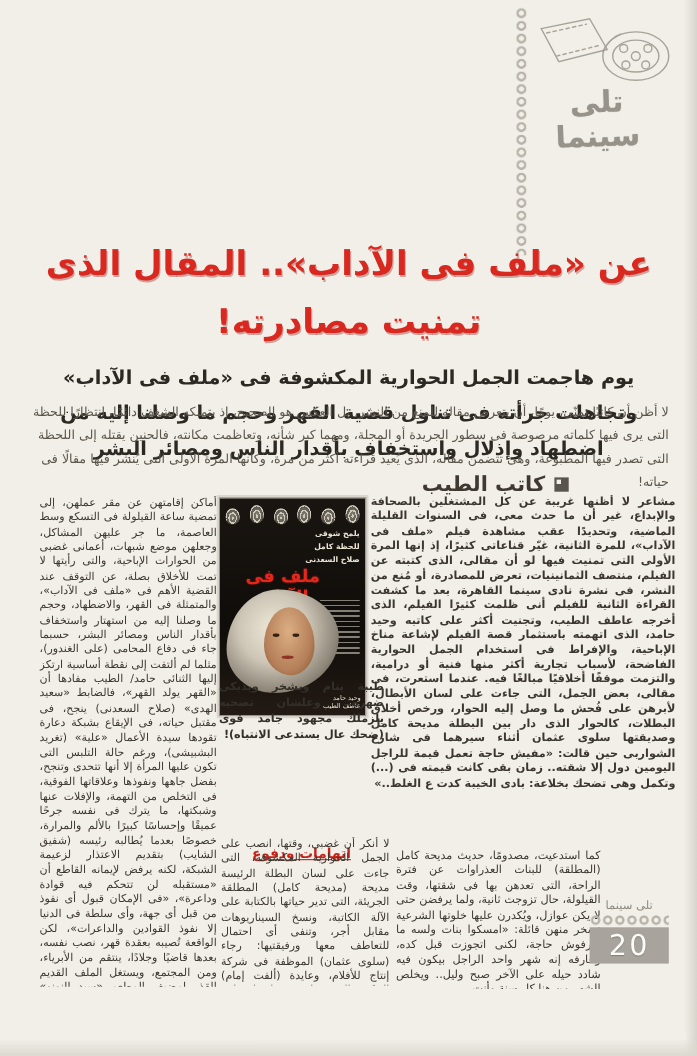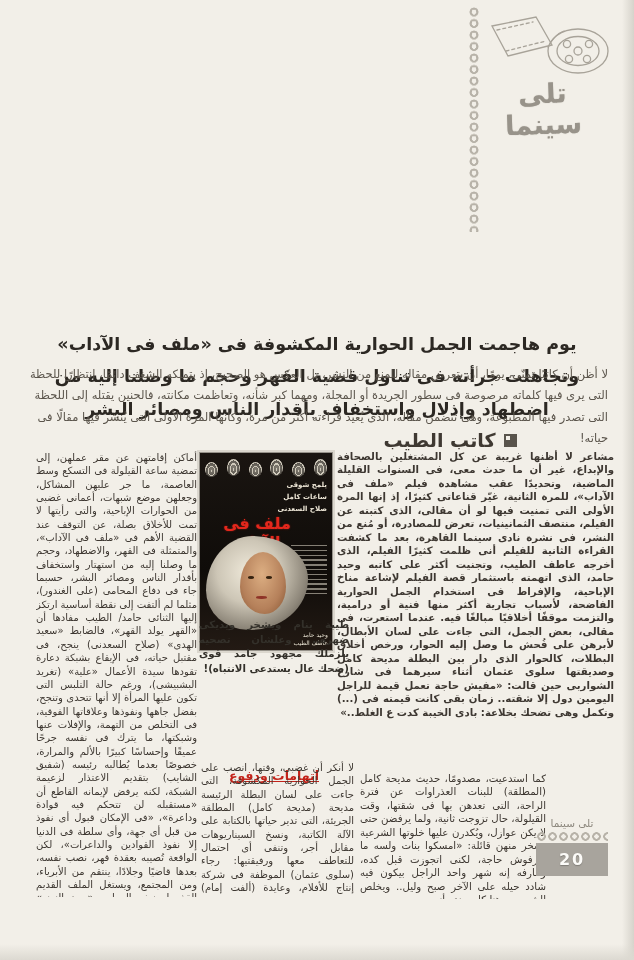--- a/index.html
+++ b/index.html
@@ -80,21 +80,21 @@
   .p-bottom { position:absolute; bottom:2px; right:4px; text-align:right;
     font-size:6px; color:#e8e2d2; line-height:1.45; }
 
   
   .footer { left:536px; top:817px; width:72px; }
   .f-label { font-size:10.5px; color:#8d887e; text-align:center; }
   .chain-h { height:11px; margin:2px 0 1px;
     background-image:radial-gradient(circle at 5.5px 5.5px, rgba(0,0,0,0) 2px, #b7b2a8 2.4px, #b7b2a8 4px, rgba(0,0,0,0) 4.6px);
     background-size:11px 11px; background-repeat:repeat-x; }
   .f-box { height:33px; background:#a8a49d; display:flex; align-items:center;
-    justify-content:center; color:#fcfbf8; font-size:16px; font-weight:bold;
+    justify-content:center; color:#fcfbf8; font-size:26px; font-weight:normal;
     letter-spacing:2px; text-shadow:0 1px 1px rgba(90,88,84,.5); }
 </style>
 </head>
 <body>
 
 <div id="page">
 
   <div class="abs chain-v"></div>
   <div class="abs reel">
     <svg width="128" height="64" viewBox="0 0 128 64">
@@ -108,20 +108,21 @@
         <circle cx="81" cy="30" r="3.6"></circle>
         <circle cx="103" cy="30" r="3.6"></circle>
         <circle cx="83" cy="45" r="3.6"></circle>
         <circle cx="101" cy="45" r="3.6"></circle>
         <path d="M62 33 Q69 20 78 17"></path>
       </g>
     </svg>
   </div>
   <div class="abs logo-text">تلى سينما</div>
 
+  <h1 class="abs headline">عن «ملف فى الآداب».. المقال الذى تمنيت مصادرته!</h1>
   <h2 class="abs subheadline">يوم هاجمت الجمل الحوارية المكشوفة فى «ملف فى الآداب» وتجاهلت جرأته فى تناول قضية القهر وحجم ما وصلنا إليه من اضطهاد وإذلال واستخفاف بأقدار الناس ومصائر البشر</h2>
   <p class="abs lead">لا أظن أن كاتبًا تمنّى، يومًا، أن يتعرض مقاله للمنع من النشر، بل العكس هو الصحيح، إذ يتملكه الشغف دائمًا، انتظارًا للحظة التى يرى فيها كلماته مرصوصة فى سطور الجريدة أو المجلة، ومهما كبر شأنه، وتعاظمت مكانته، فالحنين يقتله إلى اللحظة التى تصدر فيها المطبوعة، وهى تتضمن مقاله، الذى يُعيد قراءته أكثر من مرة، وكأنها المرة الأولى التى يُنشر فيها مقالًا فى حياته!</p>
 
   <div class="abs byline">
     <span class="byline-sq"></span>
     <span>كاتب الطيب</span>
   </div>
 
   <div class="abs bodytxt col-left">أماكن إقامتهن عن مقر عملهن، إلى تمضية ساعة القيلولة فى التسكع وسط العاصمة، ما جر عليهن المشاكل، وجعلهن موضع شبهات، أعمانى غضبى من الحوارات الإباحية، والتى رأيتها لا تمت للأخلاق بصلة، عن التوقف عند القضية الأهم فى «ملف فى الآداب»، والمتمثلة فى القهر، والاضطهاد، وحجم ما وصلنا إليه من استهتار واستخفاف بأقدار الناس ومصائر البشر، حسبما جاء فى دفاع المحامى (على الغندور)، مثلما لم ألتفت إلى نقطة أساسية ارتكز إليها الثنائى حامد/ الطيب مفادها أن «القهر يولد القهر»، فالضابط «سعيد الهدى» (صلاح السعدنى) ينجح، فى مقتبل حياته، فى الإيقاع بشبكة دعارة تقودها سيدة الأعمال «علية» (تغريد البشبيشى)، ورغم حالة التلبس التى تكون عليها المرأة إلا أنها تتحدى وتنجح، بفضل جاهها ونفوذها وعلاقاتها الفوقية، فى التخلص من التهمة، والإفلات عنها وشبكتها، ما يترك فى نفسه جرحًا عميقًا وإحساسًا كبيرًا بالألم والمرارة، خصوصًا بعدما يُطالبه رئيسه (شفيق الشايب) بتقديم الاعتذار لزعيمة الشبكة، لكنه يرفض لإيمانه القاطع أن «مستقبله لن تتحكم فيه قوادة وداعرة»، «فى الإمكان قبول أى نفوذ من قبل أى جهة، وأى سلطة فى الدنيا إلا نفوذ القوادين والداعرات»، لكن الواقعة تُصيبه بعقدة قهر، نصب نفسه، بعدها قاضيًا وجلادًا، ينتقم من الأبرياء، ومن المجتمع، ويستغل الملف القديم القذر لمضيف المطعم «سيد النونو» (وحيد سيف)، للتنصت على مرتادى المطعم الذى يعمل به، فى وسط البلد، من موظفين وموظفات وعمال محلات، وعندما يلمح بادرة احتجاج من «النونو»، يبادره: «إحنا هدفنا المصلحة العامة.. انت مش بتخدمنى إنت..»</div>
   <div class="abs bodytxt col-right">مشاعر لا أظنها غريبة عن كل المشتغلين بالصحافة والإبداع، غير أن ما حدث معى، فى السنوات القليلة الماضية، وتحديدًا عقب مشاهدة فيلم «ملف فى الآداب»، للمرة الثانية، غيّر قناعاتى كثيرًا، إذ إنها المرة الأولى التى تمنيت فيها لو أن مقالى، الذى كتبته عن الفيلم، منتصف الثمانينيات، تعرض للمصادرة، أو مُنع من النشر، فى نشرة نادى سينما القاهرة، بعد ما كشفت القراءة الثانية للفيلم أنى ظلمت كثيرًا الفيلم، الذى أخرجه عاطف الطيب، وتجنيت أكثر على كاتبه وحيد حامد، الذى اتهمته باستثمار قصة الفيلم لإشاعة مناخ الإباحية، والإفراط فى استخدام الجمل الحوارية الفاضحة، لأسباب تجارية أكثر منها فنية أو درامية، والتزمت موقفًا أخلاقيًا مبالغًا فيه. عندما استعرت، فى مقالى، بعض الجمل، التى جاءت على لسان الأبطال، لأبرهن على فُحش ما وصل إليه الحوار، ورخص أخلاق البطلات، كالحوار الذى دار بين البطلة مديحة كامل وصديقتها سلوى عثمان أثناء سيرهما فى شارع الشواربى حين قالت: «مفيش حاجة تعمل قيمة للراجل اليومين دول إلا شقته.. زمان بقى كانت قيمته فى (...) وتكمل وهى تضحك بخلاعة: بادى الخيبة كدت ع الغلط..»</div>
@@ -131,21 +132,21 @@
     <div class="fp-row">
       <span class="fp"></span>
       <span class="fp"></span>
       <span class="fp"></span>
       <span class="fp"></span>
       <span class="fp"></span>
       <span class="fp"></span>
     </div>
     <div class="p-names">
       <div>يلمح شوقى</div>
-      <div>ساعات كامل</div>
+      <div>للحظة كامل</div>
       <div>صلاح السعدنى</div>
     </div>
     <div class="p-title">ملف فى الآداب</div>
     <div class="p-credits"></div>
     <div class="p-hair"></div>
     <div class="p-face">
       <span class="p-eye" style="left:8px; top:24px;"></span>
       <span class="p-eye" style="left:26px; top:24px;"></span>
       <span class="p-lips" style="left:16px; top:44px;"></span>
     </div>

